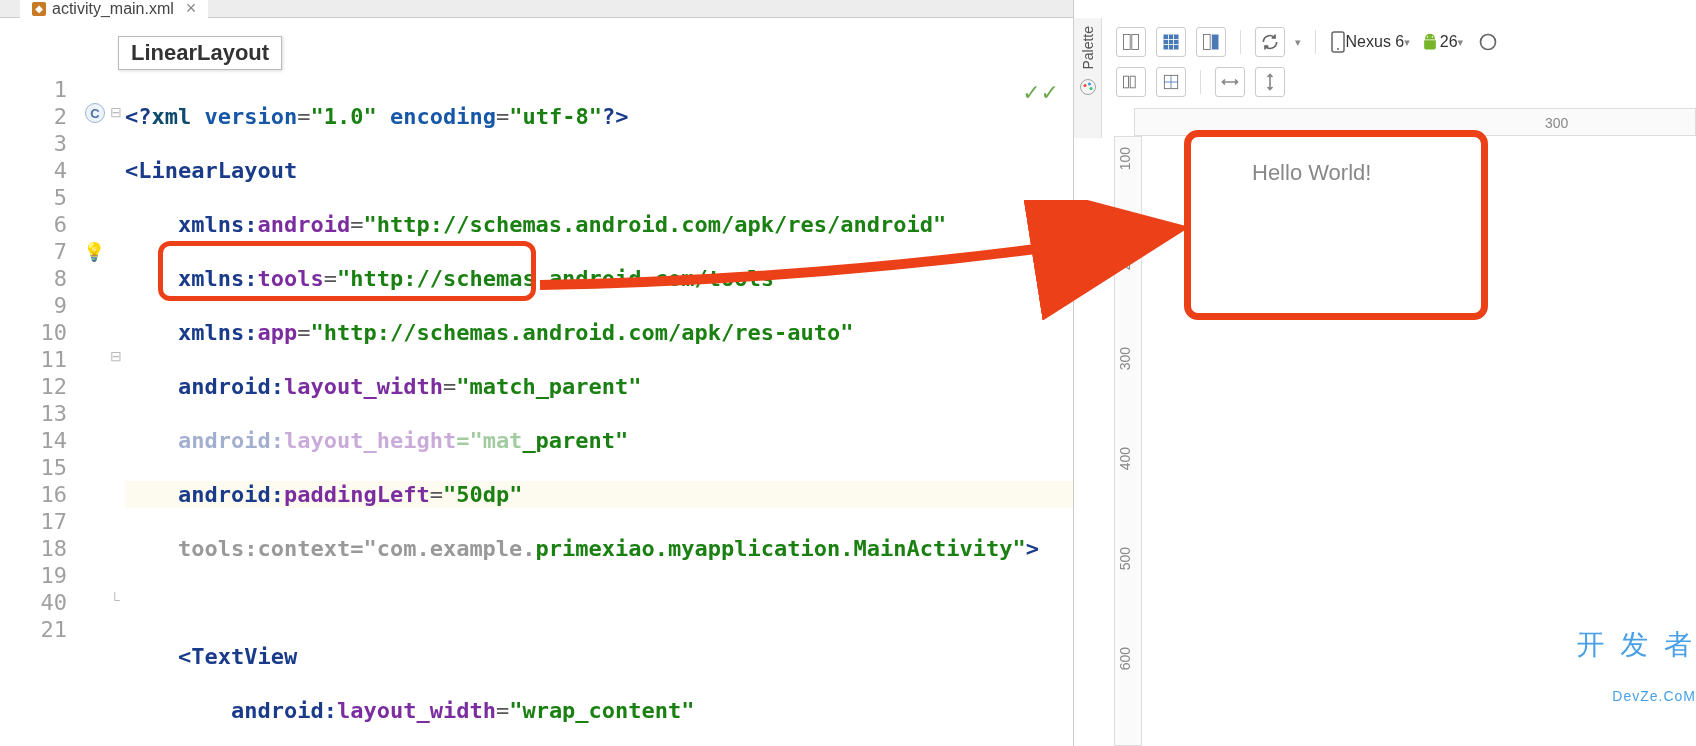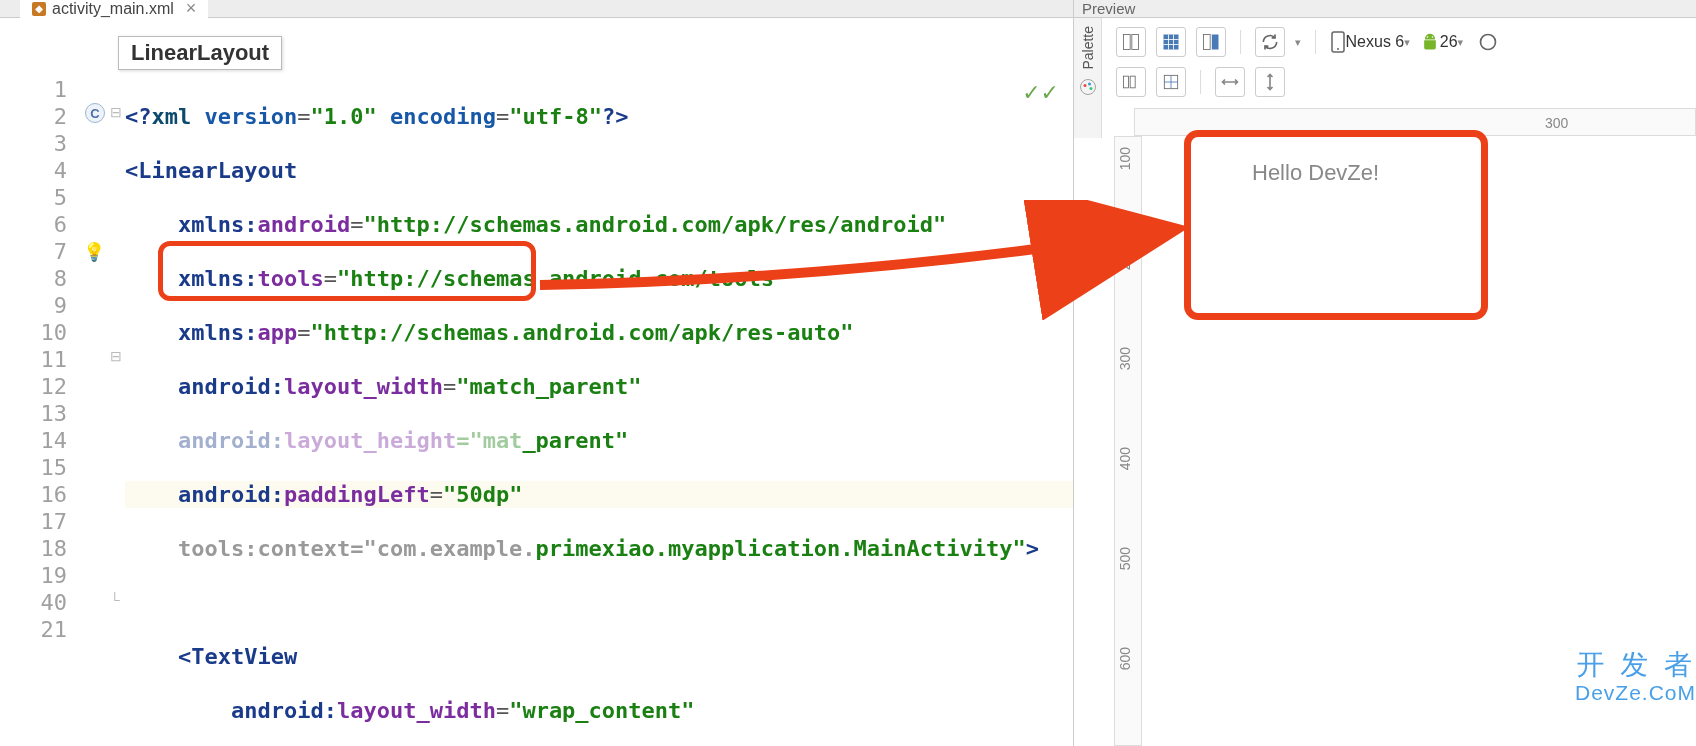--- a/index.html
+++ b/index.html
@@ -99,21 +99,21 @@
 .app-body { padding: 20px 0 0 50px; font-size: 22px; color: #888; }
 .preview-highlight {
   position: absolute; border: 7px solid #ec4018; border-radius: 14px;
   pointer-events: none;
 }
 .watermark {
   position: absolute; right: 0; bottom: 42px;
   font-size: 28px; color: #4aa0e8; font-weight: 300;
   text-align: right; line-height: 1.1; letter-spacing: 4px;
 }
-.watermark .sub { font-size: 21px; letter-spacing: 1px; }
+.watermark .sub { font-size: 14px; letter-spacing: 1px; margin-top: 28px; }
 </style>
 </head>
 <body>
 
 <div class="container">
 
   <div class="editor-pane">
     <div class="tab-bar">
       <div class="tab">
         <span class="tab-icon">◆</span>
@@ -178,23 +178,20 @@
 
 
 
 
       </div>
     </div>
     <div class="highlight-box" style="left:158px; top:241px; width:378px; height:60px;"></div>
   </div>
 
   <div class="preview-pane">
-    <div class="preview-header">
-        <span>Preview</span>
-      </div>
     <div class="palette-strip">
       <span class="palette-label">Palette</span>
       <svg class="palette-palette-icon" viewBox="0 0 24 24">
           <circle cx="12" cy="12" r="10" fill="none" stroke="#888"></circle>
           <circle cx="8" cy="10" r="2" fill="#e74c3c"></circle>
           <circle cx="14" cy="8" r="2" fill="#3498db"></circle>
           <circle cx="16" cy="14" r="2" fill="#2ecc71"></circle>
         </svg>
     </div>
 
@@ -282,21 +279,21 @@
     <div class="ruler-v">
         <span class="tick-label" style="top: 10px;">100</span>
         <span class="tick-label" style="top: 110px;">200</span>
         <span class="tick-label" style="top: 210px;">300</span>
         <span class="tick-label" style="top: 310px;">400</span>
         <span class="tick-label" style="top: 410px;">500</span>
         <span class="tick-label" style="top: 510px;">600</span>
       </div>
 
     <div class="device-canvas">
-      <div class="app-body"><span>Hello DevZe!</span></div>
+      <div class="app-body"><span>Hello World!</span></div>
     </div>
 
     <div class="preview-highlight" style="left:110px; top:130px; width:304px; height:190px;"></div>
   </div>
 </div>
 
 <svg class="arrow-svg" style="left:530px; top:200px;" width="660" height="120">
   <defs>
       <marker id="ah" markerWidth="16" markerHeight="14" refX="14" refY="7" orient="auto">
         <polygon points="0,0 16,7 0,14" fill="#ec4018"></polygon>

